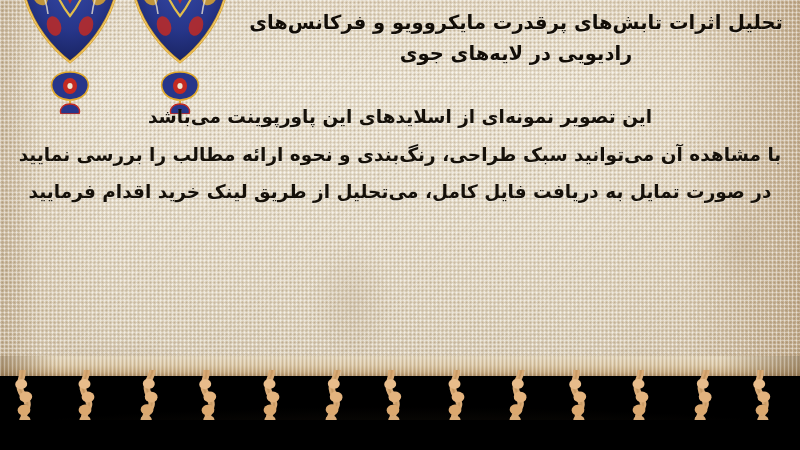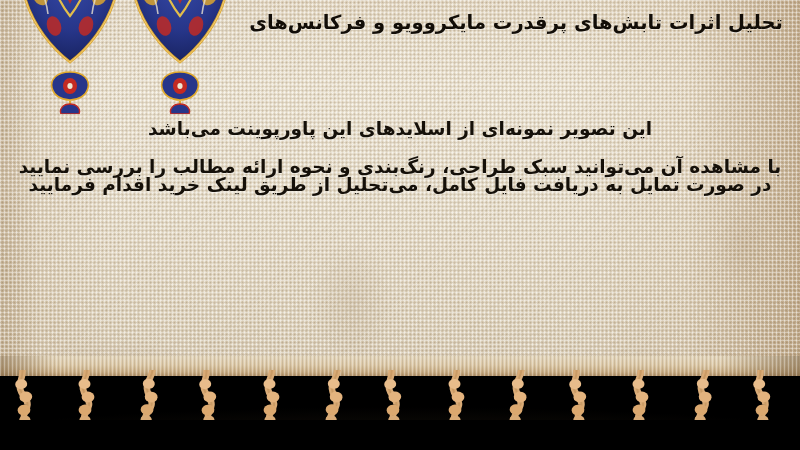--- a/index.html
+++ b/index.html
@@ -80,28 +80,28 @@
     position:absolute;top:8px;left:0;width:800px;
     text-align:center;padding-left:232px;box-sizing:border-box;
   }
   .title-line{
     font-size:19.5px;font-weight:700;color:#120d07;line-height:1.58;
     letter-spacing:0px;white-space:nowrap;
     text-shadow:0 1px 0 rgba(255,255,255,0.35);
   }
   .body-block{
     position:absolute;top:108px;left:0;width:800px;
-    text-align:center;box-sizing:border-box;padding:12px 16px;
+    text-align:center;box-sizing:border-box;padding:0 16px;
   }
   .body-line{
     font-size:18.5px;font-weight:700;color:#151009;line-height:1.0;
     white-space:nowrap;text-shadow:0 1px 0 rgba(255,255,255,0.33);
   }
   .body-line.l1{margin-bottom:19px;}
-  .body-line.l2{}
+  .body-line.l2{margin-bottom:19px;}
 
   
   .fringe-band{
     position:absolute;left:0;top:356px;width:800px;height:94px;
     background:#000;overflow:hidden;
   }
   .selvedge{
     position:absolute;left:0;top:0;width:800px;height:20px;
     background:
       linear-gradient(90deg,
@@ -206,20 +206,21 @@
         <ellipse cx="52" cy="132" rx="2.6" ry="3" fill="#efe6d2"></ellipse>
         <path d="M52 147 L 52 152" stroke="#e0a92c" stroke-width="2"></path>
         <path d="M52 150 C 45 150 41 155 43 160 L 61 160 C 63 155 59 150 52 150 Z" fill="#27368a" stroke="#c42a22" stroke-width="1.4"></path>
       </g>
     </svg>
 
   </div>
 
   <div class="title-block">
     <div class="title-line">تحلیل اثرات تابش‌های پرقدرت مایکروویو و فرکانس‌های</div>
+    <div class="title-line">رادیویی در لایه‌های جوی</div>
   </div>
 
   <div class="body-block">
     <div class="body-line l1">این تصویر نمونه‌ای از اسلایدهای این پاورپوینت می‌باشد</div>
     <div class="body-line l2">با مشاهده آن می‌توانید سبک طراحی، رنگ‌بندی و نحوه ارائه مطالب را بررسی نمایید</div>
     <div class="body-line l3">در صورت تمایل به دریافت فایل کامل، می‌تحلیل از طریق لینک خرید اقدام فرمایید</div>
   </div>
 
   <div class="fringe-band">
     <div class="black-floor"></div>

